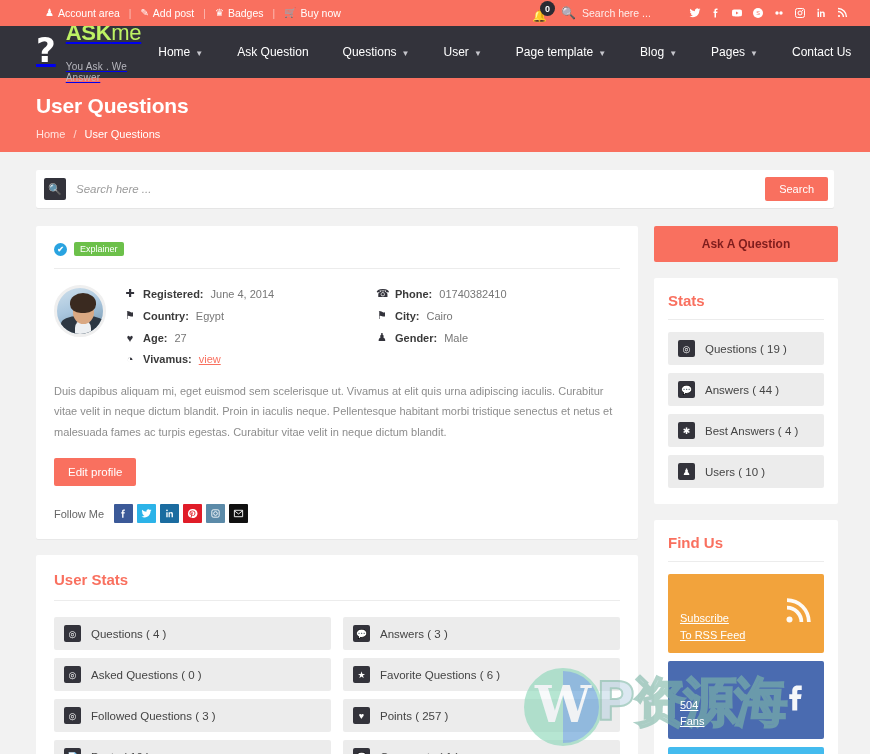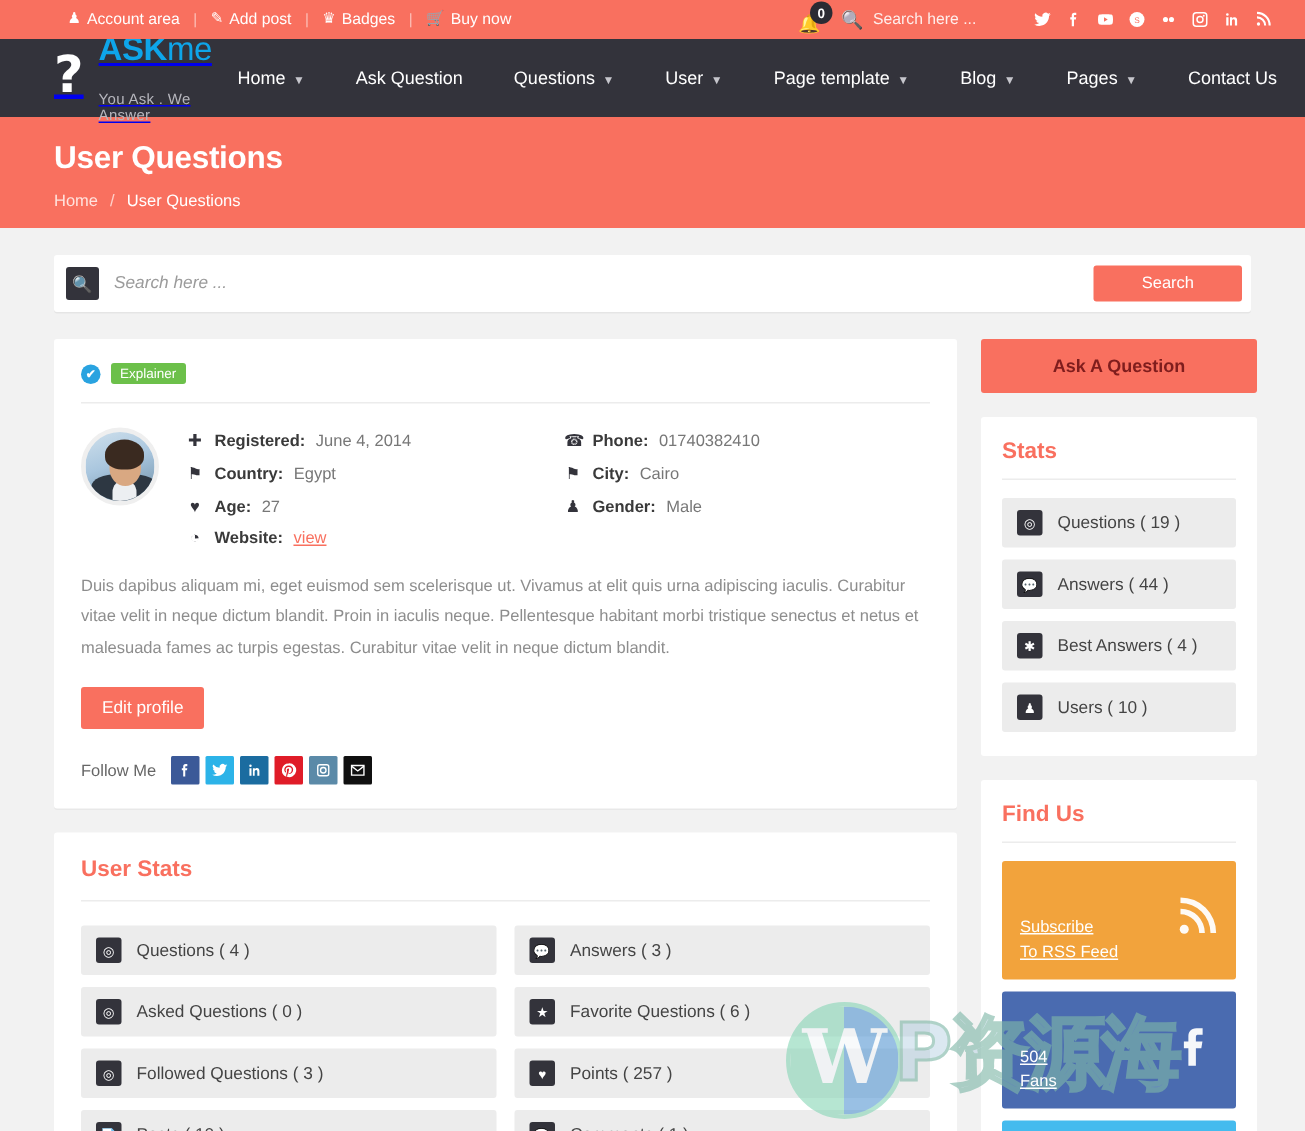--- a/index.html
+++ b/index.html
@@ -63,21 +63,21 @@
     display: flex; align-items: center;
     padding: 0 18px;
   }
   .logo { display: flex; align-items: center; margin-left: 18px; gap: 10px; }
   .logo-mark {
     color: #fff; font-size: 34px; font-weight: bold; line-height: .9;
     font-family: "DejaVu Sans", sans-serif;
     transform: translateY(-2px);
   }
   .logo-text { display: flex; flex-direction: column; justify-content: center; }
-  .logo-name { color: #0ea5e9; font-size: 22px; font-weight: bold; letter-spacing: -.3px; line-height: 1.05; }
+  .logo-name { color: #bef264; font-size: 22px; font-weight: bold; letter-spacing: -.3px; line-height: 1.05; }
   .logo-name .thin { font-weight: normal; }
   .logo-tag { color: #b6b6bd; font-size: 10px; letter-spacing: .2px; margin-top: 16px; }
 
   .nav { margin-left: auto; display: flex; align-items: center; gap: 0; margin-right: 18px; }
   .nav-item {
     color: #fff; font-size: 12px; text-decoration: none;
     padding: 0 17px; display: flex; align-items: center; gap: 5px;
     white-space: nowrap;
   }
   .caret { font-size: 8px; color: #c6c6cc; transform: translateY(1px); }
@@ -106,21 +106,21 @@
     font-size: 11px; margin-left: 8px; border-radius: 2px; flex: none;
   }
   .search-inp {
     flex: 1; border: none; outline: none; padding: 0 10px;
     font-size: 11.5px; font-style: italic; color: #8a8a8a;
     font-family: "Liberation Sans", sans-serif;
   }
   .search-inp::placeholder { color: #9b9b9b; font-style: italic; }
   .search-btn {
     background: #f9705f; color: #fff; border: none; cursor: pointer;
-    font-size: 11px; padding: 6px 32px; border-radius: 2px;
+    font-size: 11px; padding: 6px 14px; border-radius: 2px;
     font-family: "Liberation Sans", sans-serif;
     text-align: center;
   }
 
   
   .wrap { display: flex; gap: 16px; padding: 18px 36px 0 36px; }
   .col-main { width: 602px; flex: none; }
   .col-side { width: 184px; flex: none; }
 
   .card {
@@ -434,21 +434,21 @@
             <span class="info-lbl">Age:</span>
             <span class="info-val">27</span>
           </div>
           <div class="info-item">
             <span class="info-ico">♟</span>
             <span class="info-lbl">Gender:</span>
             <span class="info-val">Male</span>
           </div>
           <div class="info-item">
             <span class="info-ico">◔</span>
-            <span class="info-lbl">Website:</span>
+            <span class="info-lbl">Vivamus:</span>
             <a href="#" class="info-val link">view</a>
           </div>
         </div>
       </div>
 
       <p class="bio">Duis dapibus aliquam mi, eget euismod sem scelerisque ut. Vivamus at elit quis urna adipiscing iaculis. Curabitur vitae velit in neque dictum blandit. Proin in iaculis neque. Pellentesque habitant morbi tristique senectus et netus et malesuada fames ac turpis egestas. Curabitur vitae velit in neque dictum blandit.</p>
 
       <button class="edit-btn">Edit profile</button>
 
       <div class="follow-row">

